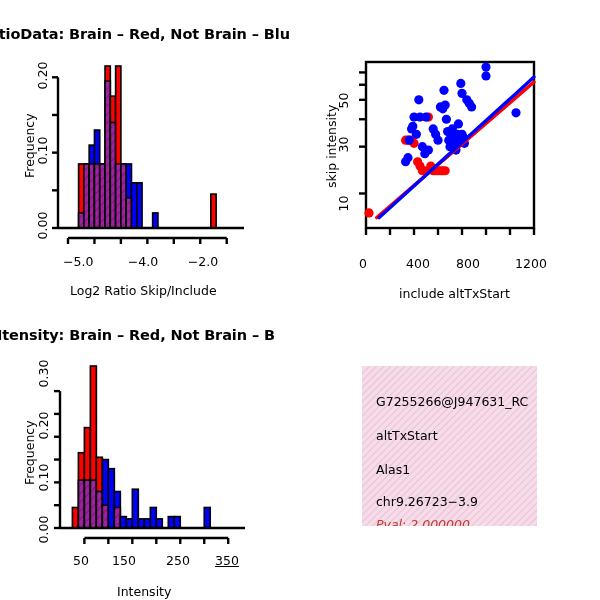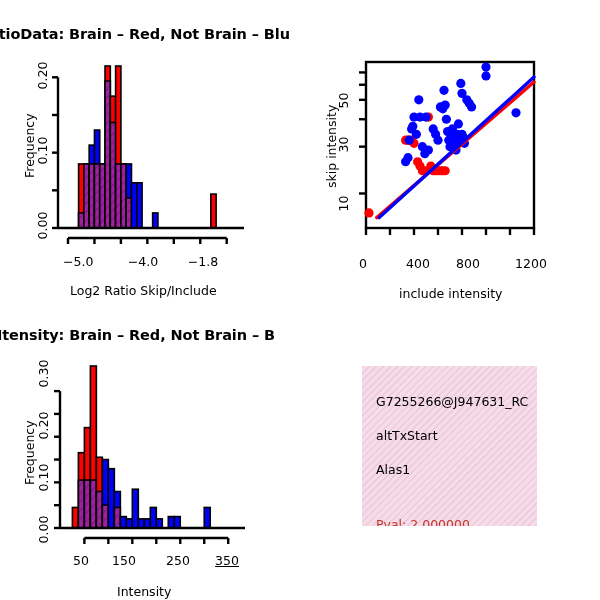--- a/index.html
+++ b/index.html
@@ -73,21 +73,21 @@
     <div class="axlabel ylabel-rot" style="left:22px; top:178px;">Frequency</div>
 
     <div class="axlabel" style="left:70px; top:283px;">Log2 Ratio Skip/Include</div>
 
     <div class="ticknum ticknum-rot" style="left:26px; top:218px; width:32px; text-align:center;">0.00</div>
     <div class="ticknum ticknum-rot" style="left:26px; top:143px; width:32px; text-align:center;">0.10</div>
     <div class="ticknum ticknum-rot" style="left:26px; top:68px; width:32px; text-align:center;">0.20</div>
 
     <div class="ticknum" style="left:63px; top:254px; width:40px; text-align:left;">−5.0</div>
     <div class="ticknum" style="left:123px; top:254px; width:40px; text-align:center;">−4.0</div>
-    <div class="ticknum" style="left:183px; top:254px; width:40px; text-align:center;">−1.8</div>
+    <div class="ticknum" style="left:183px; top:254px; width:40px; text-align:center;">−2.0</div>
 
     <svg width="300" height="310">
       <defs>
         <pattern id="hatchPurple" width="6" height="6" patternUnits="userSpaceOnUse" patternTransform="rotate(45)">
           <rect width="6" height="6" fill="#A020A0"></rect>
           <line x1="0" y1="0" x2="0" y2="6" stroke="#7a1880" stroke-width="2.2"></line>
         </pattern>
       </defs>
       <g id="ratio-bars">
           <rect x="78.58064516129033" y="163.95348837209303" width="5.290322580645139" height="64.04651162790697" fill="#FF0000" stroke="#000" stroke-width="1.6"></rect>
@@ -133,21 +133,21 @@
           <line x1="58" y1="228" x2="244" y2="228" stroke="#000" stroke-width="2.4"></line>
         </g>
     </svg>
   </div>
 
   <div class="panel" style="left:300px; top:0; width:300px; height:310px;">
 
 
     <div class="axlabel ylabel-rot" style="left:24px; top:188px;">skip intensity</div>
 
-    <div class="axlabel" style="left:99px; top:286px;">include intensity</div>
+    <div class="axlabel" style="left:99px; top:286px;">include altTxStart</div>
 
     <div class="ticknum ticknum-rot" style="left:30px; top:196px; width:26px; text-align:center;">10</div>
     <div class="ticknum ticknum-rot" style="left:30px; top:137px; width:26px; text-align:center;">30</div>
     <div class="ticknum ticknum-rot" style="left:30px; top:93px; width:26px; text-align:center;">50</div>
 
     <div class="ticknum" style="left:51px; top:256px; width:24px; text-align:center;">0</div>
     <div class="ticknum" style="left:100px; top:256px; width:36px; text-align:center;">400</div>
     <div class="ticknum" style="left:156px; top:256px; width:36px; ">800</div>
     <div class="ticknum" style="left:211px; top:256px; width:40px; text-align:center;">1200</div>
 
@@ -313,16 +313,17 @@
         <pattern id="hatchPink" width="5" height="5" patternUnits="userSpaceOnUse" patternTransform="rotate(45)">
           <rect width="5" height="5" fill="#f6dbe8"></rect>
           <line x1="0" y1="0" x2="0" y2="5" stroke="#e9c2d6" stroke-width="2"></line>
         </pattern>
       </defs>
       <rect width="175" height="160" fill="url(#hatchPink)"></rect>
     </svg>
     <div class="infoline" style="left:14px; top:28px;">G7255266@J947631_RC</div>
     <div class="infoline" style="left:14px; top:62px;">altTxStart</div>
     <div class="infoline" style="left:14px; top:96px;">Alas1</div>
-    <div class="infoline pval" style="left:14px; top:151px;">Pval: 2.000000</div>
+    <div class="infoline" style="left:14px; top:128px;">chr9.26723−3.9</div>
+    <div class="infoline pval" style="left:14px; top:151px;font-style:italic;">Pval: 2.000000</div>
   </div>
 
 </div>
 
 </body></html>

